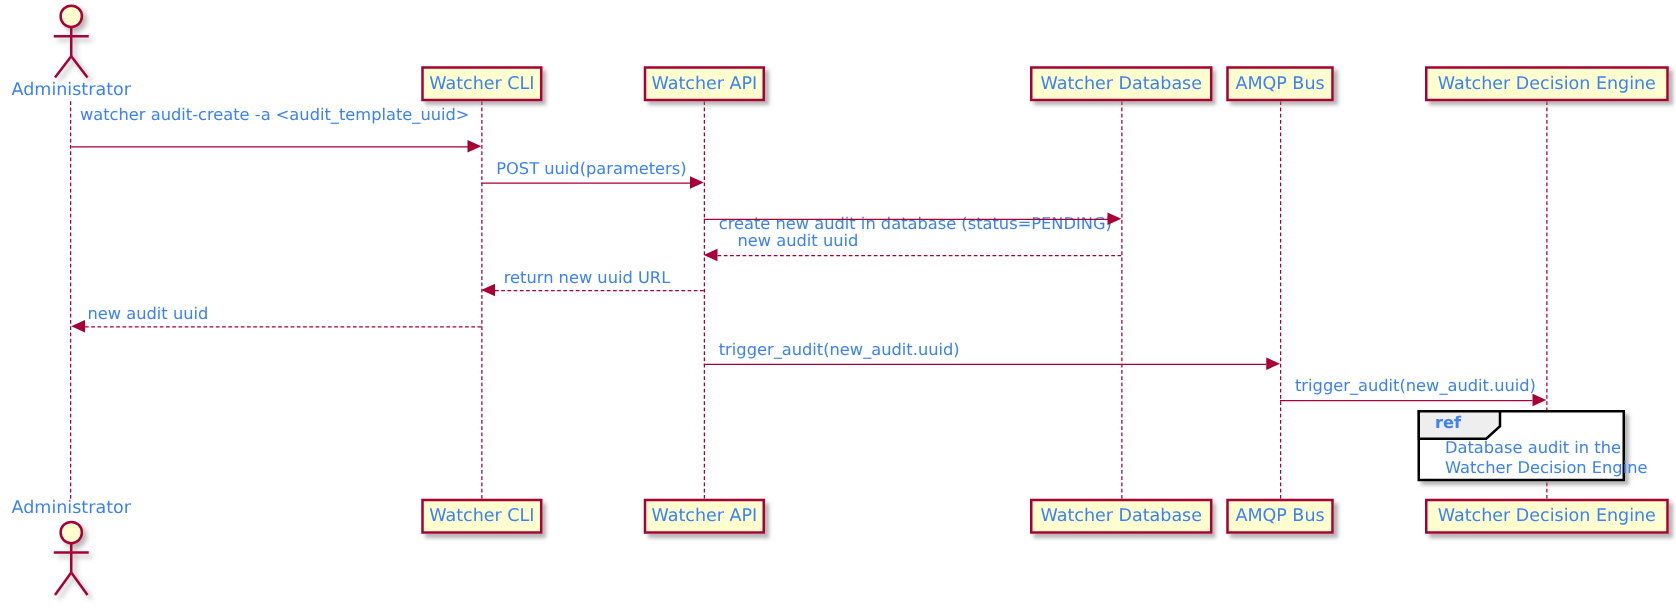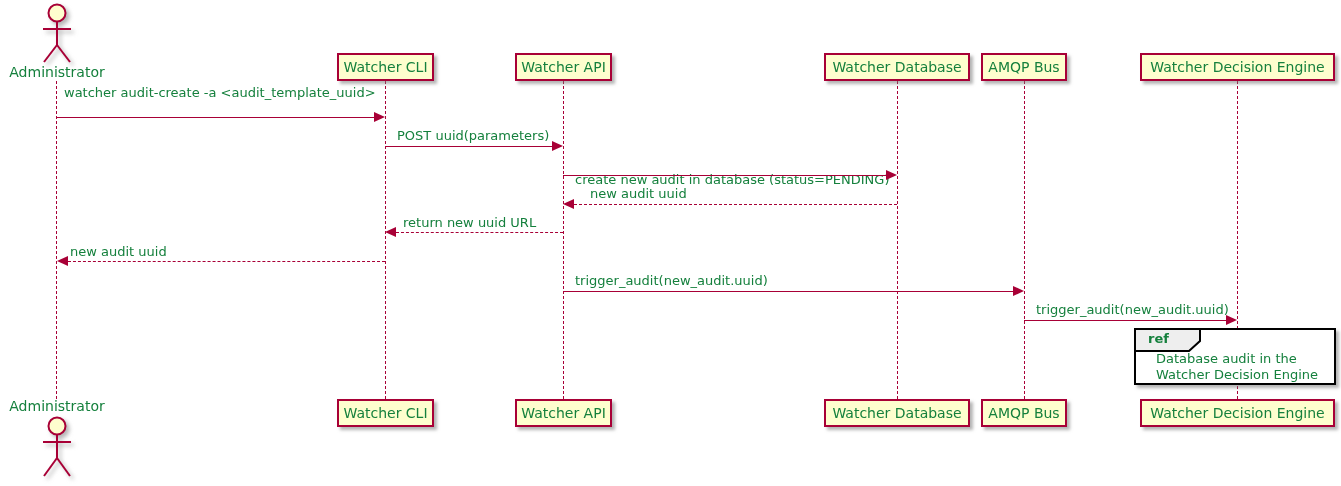--- a/index.html
+++ b/index.html
@@ -1,21 +1,21 @@
 <!DOCTYPE html>
 <html><head>
 <meta charset="utf-8">
 <style>
   html,body{margin:0;padding:0;background:#ffffff;}
   #canvas{
     position:relative;
     width:1341px;height:486px;
     background:#ffffff;
     font-family:"DejaVu Sans", sans-serif;
-    color:#15803d;
+    color:#3b82f6;
     overflow:hidden;
   }
   .lifeline{
     position:absolute;
     width:0;
     border-left:1px dashed #A80036;
     top:81px;height:318px;
   }
   .pbox{
     position:absolute;
@@ -54,21 +54,21 @@
   }
   .arrow-left{
     position:absolute;width:0;height:0;
     border-top:5px solid transparent;
     border-bottom:5px solid transparent;
     border-right:11px solid #A80036;
   }
   .ref-box{
     position:absolute;
     box-sizing:border-box;
-    left:1134px;top:328px;width:202px;height:57px;
+    left:1134px;top:328px;width:166px;height:57px;
     background:#ffffff;
     border:2px solid #000000;
     box-shadow:3px 3px 3px rgba(120,120,120,0.55);
   }
   .ref-tag{position:absolute;left:-2px;top:-2px;}
   .ref-keyword{
     position:absolute;left:12px;top:1px;
     font-size:13px;font-weight:bold;
   }
   .ref-line{

